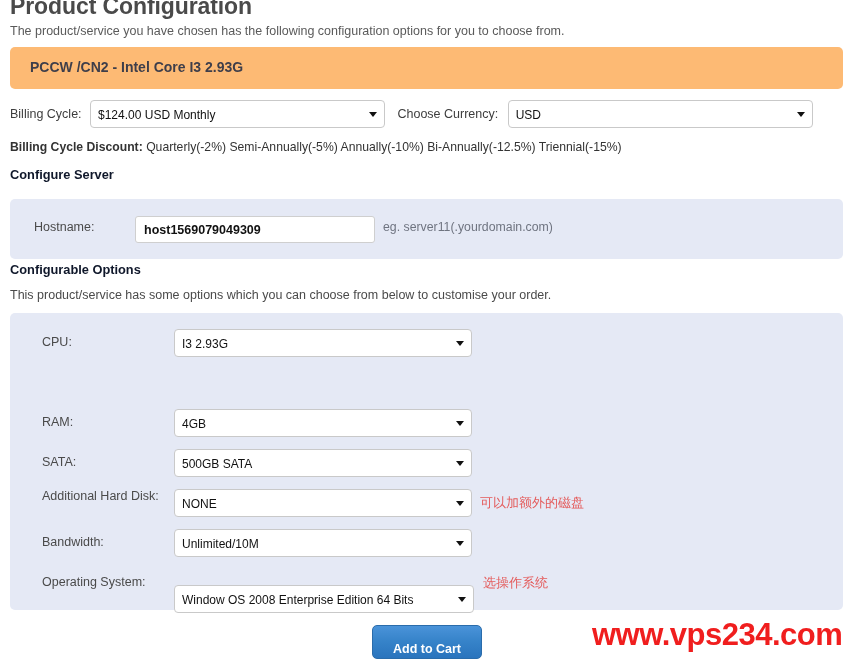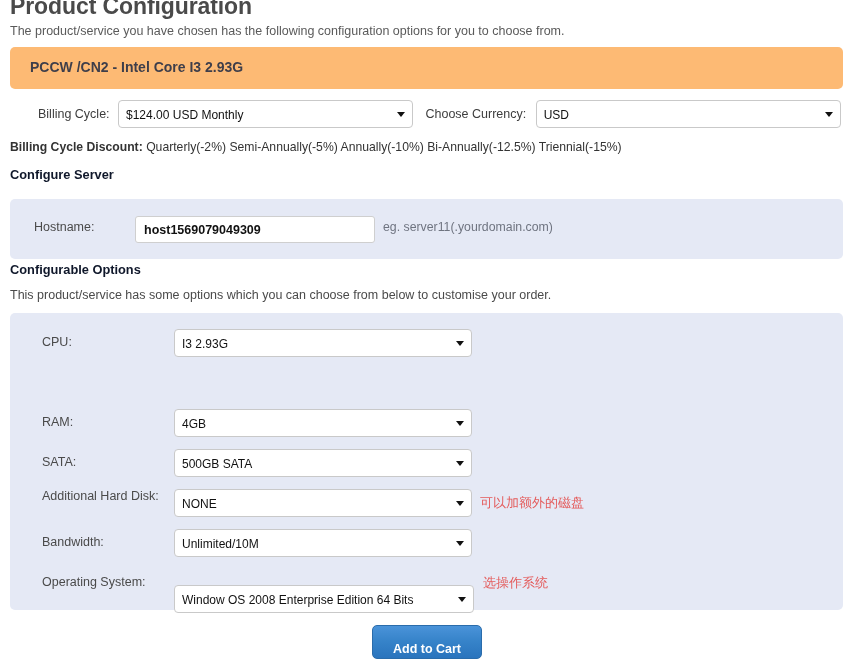--- a/index.html
+++ b/index.html
@@ -71,21 +71,20 @@
     top: 99px;
     width: 833px;
     height: 30px;
   }
   .inline-label {
     font-size: 12.5px;
     color: #3d3d3d;
     display: inline-block;
     vertical-align: middle;
     line-height: 30px;
-    margin-left: 28px;
   }
   select.form-select {
     -webkit-appearance: none;
     -moz-appearance: none;
     appearance: none;
     background: #ffffff;
     border: 1px solid #c9c9c9;
     border-radius: 4px;
     font-family: "Liberation Sans", sans-serif;
     font-size: 12px;
@@ -375,14 +374,15 @@
         </select>
         <span class="caret"></span>
       </span>
       <div class="annotation" style="left:473px; top:5px;">选操作系统</div>
     </div>
 
   </div>
 
   <button id="add-to-cart-button">Add to Cart</button>
 
+  <div class="watermark">www.vps234.com</div>
 
 </div>
 
 </body></html>

